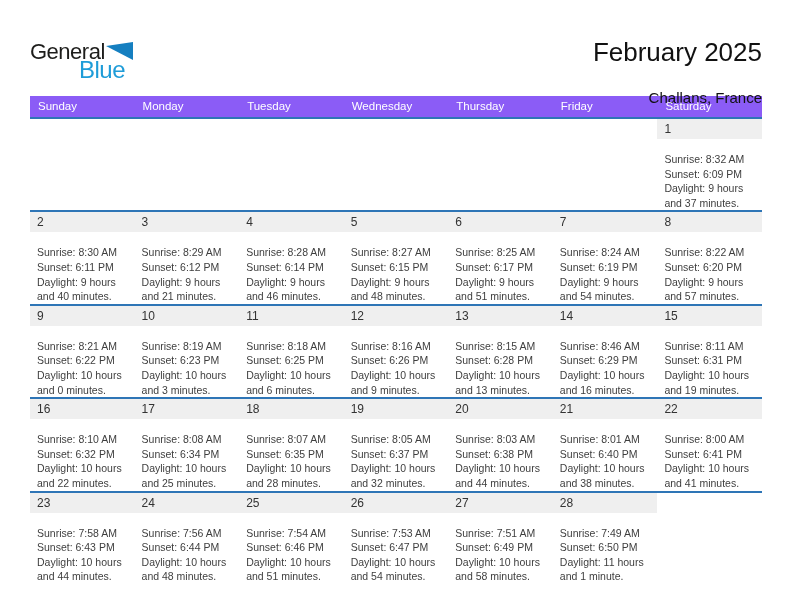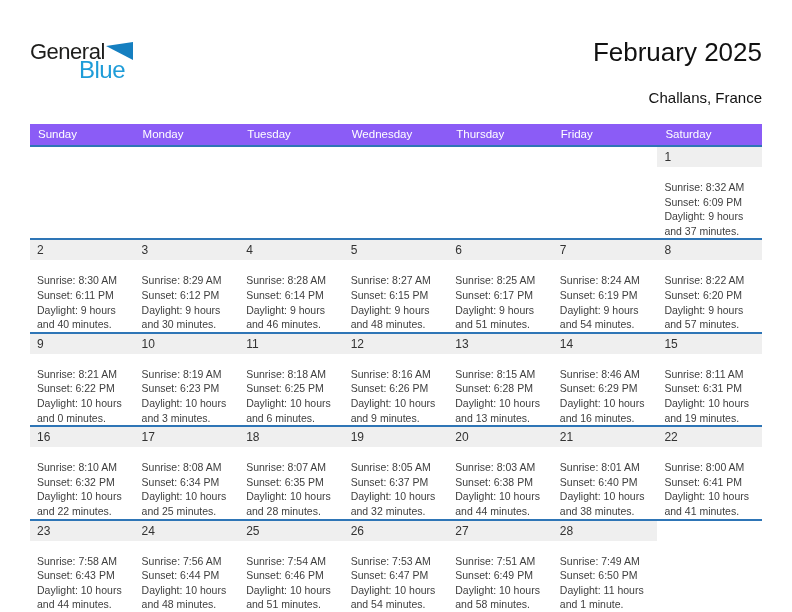--- a/index.html
+++ b/index.html
@@ -11,21 +11,21 @@
     width: 792px;
     height: 612px;
     overflow: hidden;
     font-family: "Liberation Sans", "DejaVu Sans", sans-serif;
     color: #1a1a1a;
   }
 
   
   .topbar {
     box-sizing: border-box;
-    height: 124px;
+    height: 96px;
     padding: 36px 30px 0 30px;
     display: flex;
     justify-content: space-between;
     align-items: flex-start;
   }
   .logo { margin-top: 5px; line-height: 1; }
   .logo-top { display: flex; align-items: flex-start; }
   .logo-general {
     font-size: 22px;
     letter-spacing: -0.5px;
@@ -147,21 +147,21 @@
             <div>Daylight: 9 hours</div>
             <div>and 40 minutes.</div>
           </div>
         </td>
         <td>
           <div class="day-number-band">3</div>
           <div class="day-details">
             <div>Sunrise: 8:29 AM</div>
             <div>Sunset: 6:12 PM</div>
             <div>Daylight: 9 hours</div>
-            <div>and 30 minutes.</div>
+            <div>and 21 minutes.</div>
           </div>
         </td>
         <td>
           <div class="day-number-band">4</div>
           <div class="day-details">
             <div>Sunrise: 8:28 AM</div>
             <div>Sunset: 6:14 PM</div>
             <div>Daylight: 9 hours</div>
             <div>and 46 minutes.</div>
           </div>

